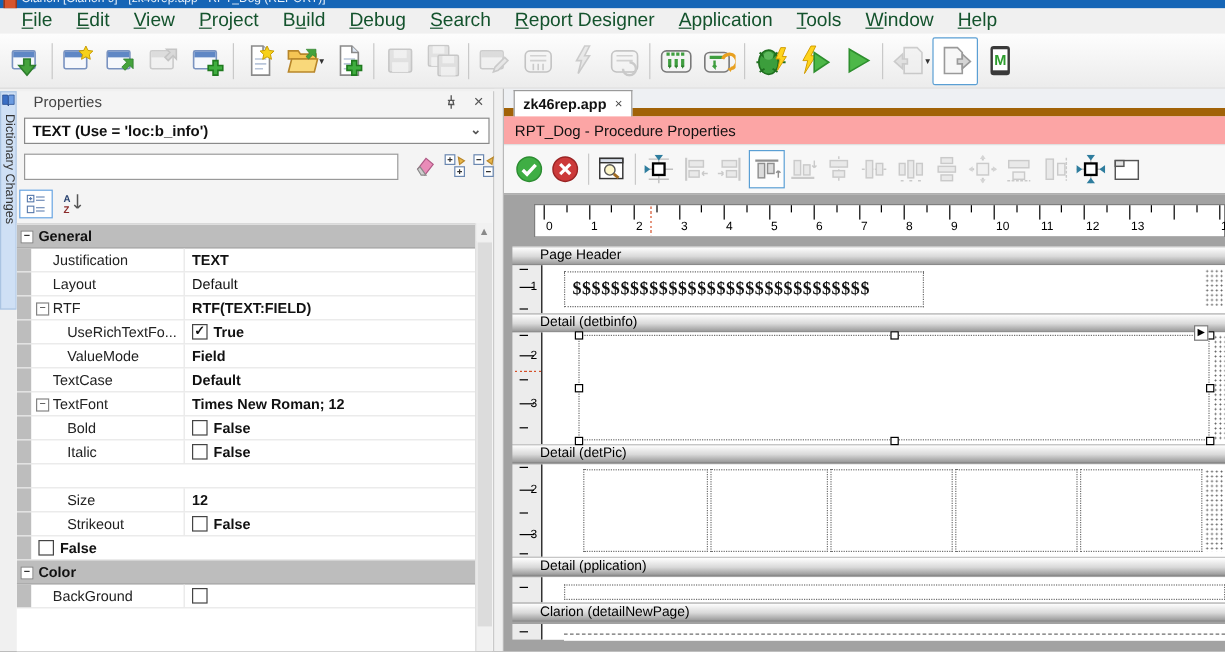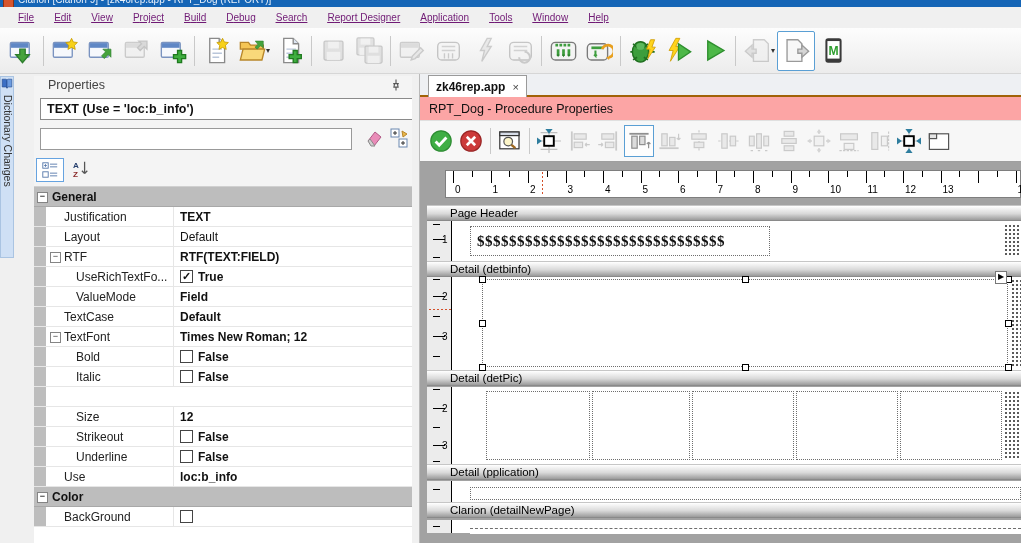--- a/index.html
+++ b/index.html
@@ -5,37 +5,37 @@
   html,body{margin:0;padding:0;background:#888;}
   #app{position:relative;width:1021px;height:543px;background:#f0f0f0;overflow:hidden;
        font-family:"Liberation Sans",sans-serif;font-size:12px;color:#111;}
   .abs{position:absolute;}
   
   #titlebar{left:0;top:0;width:1021px;height:7px;background:#1565b6;overflow:hidden;}
   #titlebar .ttext{position:absolute;left:18px;top:-6px;color:#e9f1fa;font-size:10px;white-space:nowrap;}
   #titlebar .tico{position:absolute;left:3px;top:-2px;width:9px;height:8px;background:#d6552e;border:1px solid #8c2f14;}
   
   #menubar{left:0;top:7px;width:1021px;height:21px;background:#f0f0f0;display:flex;align-items:center;padding-left:8px;box-sizing:border-box;}
-  .menu-item{padding:2px 10px;color:#701a75;font-size:10px;cursor:default;text-decoration:underline;}
+  .menu-item{padding:2px 10px;color:#14532d;font-size:16px;cursor:default;}
   
   #toolbar{left:0;top:28px;width:1021px;height:46px;background:linear-gradient(#fdfdfd,#ececec);border-bottom:1px solid #d6d6d6;display:flex;align-items:center;padding-left:4px;box-sizing:border-box;}
   .tb-btn{width:36px;height:38px;display:flex;align-items:center;justify-content:center;position:relative;}
   .tb-btn svg{width:27px;height:27px;}
   .tb-btn.disabled svg{opacity:.45;filter:grayscale(1);}
   .tb-btn.framed{border:1px solid #5a9fd4;border-radius:2px;background:#fff;}
   .tb-sep{width:1px;height:30px;background:#c9c9c9;margin:0 3px;}
   .tb-dd{font-size:8px;color:#333;margin-left:-4px;margin-right:2px;}
   
   #workspace{left:0;top:74px;width:1021px;height:469px;background:#f0f0f0;}
   
   #sidetab{left:0;top:2px;width:14px;height:182px;background:#cfe0f5;border:1px solid #aac4e2;box-sizing:border-box;}
   #sidetab svg{width:12px;height:12px;margin:1px 0 0 0;}
   #sidetab .vtext{writing-mode:vertical-rl;font-size:10.5px;color:#333;margin-top:2px;margin-left:1px;white-space:nowrap;}
   
-  #props{left:14px;top:2px;width:398px;height:467px;background:#f4f4f4;border-right:1px solid #c0c0c0;box-sizing:border-box;margin-left:20px;}
+  #props{left:14px;top:2px;width:398px;height:467px;background:#f4f4f4;border-right:1px solid #c0c0c0;box-sizing:border-box;}
   #props-header{position:absolute;left:0;top:0;width:100%;height:20px;}
   #props-title{position:absolute;left:14px;top:2px;color:#444;font-size:12.5px;}
   #props-pin{position:absolute;right:28px;top:2px;width:14px;height:14px;}
   #props-close{position:absolute;right:8px;top:0px;font-size:14px;color:#555;}
   #obj-combo{position:absolute;left:6px;top:22px;width:388px;height:22px;background:#fff;border:1px solid #8a8a8a;box-sizing:border-box;font-weight:bold;font-size:12.5px;padding:3px 6px;}
   #obj-combo .chev{position:absolute;right:6px;top:3px;color:#555;font-size:11px;}
   #filter-input{position:absolute;left:6px;top:52px;width:312px;height:22px;border:1px solid #999;background:#fff;box-sizing:border-box;font-size:12px;padding:0 4px;font-family:"Liberation Sans",sans-serif;}
   .mini-ico{position:absolute;top:52px;width:20px;height:20px;}
   .mini-ico svg{width:20px;height:20px;}
   #view-bar{position:absolute;left:2px;top:82px;height:24px;display:flex;gap:4px;}
@@ -55,21 +55,21 @@
   .expbox{position:absolute;width:9px;height:9px;border:1px solid #848484;background:#fff;font-size:9px;line-height:7px;text-align:center;color:#333;top:5px;}
   .cb{width:13px;height:13px;border:1px solid #444;background:#fff;box-sizing:border-box;font-size:11px;line-height:11px;text-align:center;color:#111;flex:none;}
   .ab-badge{width:18px;height:14px;background:#a9c4e2;border:1px solid #39598c;font-size:10px;line-height:13px;text-align:center;color:#102a4d;flex:none;}
   #grid-scroll{position:absolute;left:382px;top:110px;width:14px;height:357px;background:#f1f1f1;border-left:1px solid #dcdcdc;box-sizing:border-box;}
   #grid-scroll .up{height:15px;text-align:center;font-size:9px;color:#8a8a8a;line-height:15px;background:#f1f1f1;}
   #grid-scroll .thumb{position:absolute;left:1px;top:16px;width:12px;height:320px;background:#dcdcdc;}
   
   #splitter{left:412px;top:0px;width:8px;height:469px;background:#f0f0f0;border-right:1px solid #b9b9b9;box-sizing:border-box;}
   
   #editor{left:420px;top:0px;width:601px;height:469px;background:#f6f6f6;}
-  #tabbar{position:absolute;left:0;top:0;width:601px;height:23px;background:#eef0f3;border-bottom:2px solid #a16207;box-sizing:border-box;}
+  #tabbar{position:absolute;left:0;top:0;width:601px;height:23px;background:#eef0f3;border-bottom:7px solid #a16207;box-sizing:border-box;}
   #doc-tab{position:absolute;left:8px;top:1px;height:22px;background:#fff;border:1px solid #9a9a9a;border-bottom:none;display:flex;align-items:center;padding:0 7px;gap:7px;font-weight:bold;font-size:12px;}
   #doc-tab .x{font-weight:normal;color:#444;font-size:11px;}
   #subtitle{position:absolute;left:0;top:23px;width:601px;height:23px;background:#fca5a5;display:flex;align-items:center;padding-left:9px;box-sizing:border-box;font-size:12.5px;color:#111;}
   #dtoolbar{position:absolute;left:0;top:46px;width:601px;height:42px;background:#f7f7f7;border-top:1px solid #e0e0e0;border-bottom:1px solid #9f9f9f;box-sizing:border-box;display:flex;align-items:center;padding-left:6px;}
   .dtb-btn{width:30px;height:32px;display:flex;align-items:center;justify-content:center;flex:none;}
   .dtb-btn svg{width:24px;height:24px;}
   .dtb-btn.disabled svg{opacity:.5;}
   .dtb-btn.sel{border:1px solid #5a9fd4;background:#fdfdfd;box-sizing:border-box;}
   .dtb-sep{width:1px;height:26px;background:#c9c9c9;margin:0 4px;flex:none;}
   
@@ -439,31 +439,23 @@
           <div class="prow sub">
             <div class="gut"></div>
             <div class="lab">Strikeout</div>
             <div class="val b">
               <div class="cb"></div>
               <span>False</span>
             </div>
           </div>
           <div class="prow sub">
             <div class="gut"></div>
-            <div class="lab">Underline</div>
             <div class="val b">
               <div class="cb"></div>
               <span>False</span>
-            </div>
-          </div>
-          <div class="prow">
-            <div class="gut"></div>
-            <div class="lab">Use</div>
-            <div class="val b">
-              <span>loc:b_info</span>
             </div>
           </div>
           <div class="prow cat">
             <div class="expbox" style="left: 3px; top: 5px;">−</div>
             <span class="cattext">Color</span>
           </div>
           <div class="prow">
             <div class="gut"></div>
             <div class="lab">BackGround</div>
             <div class="val">

